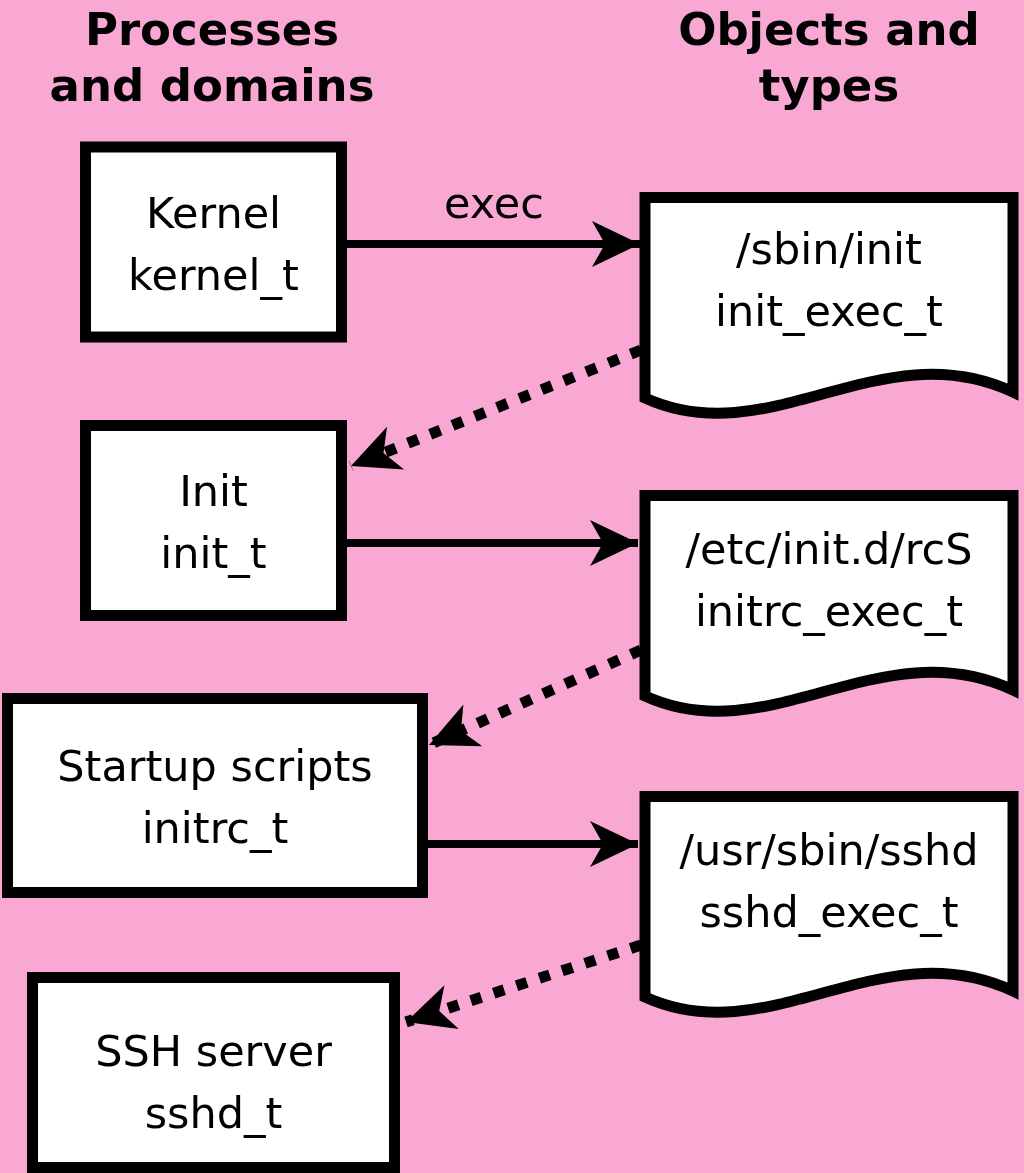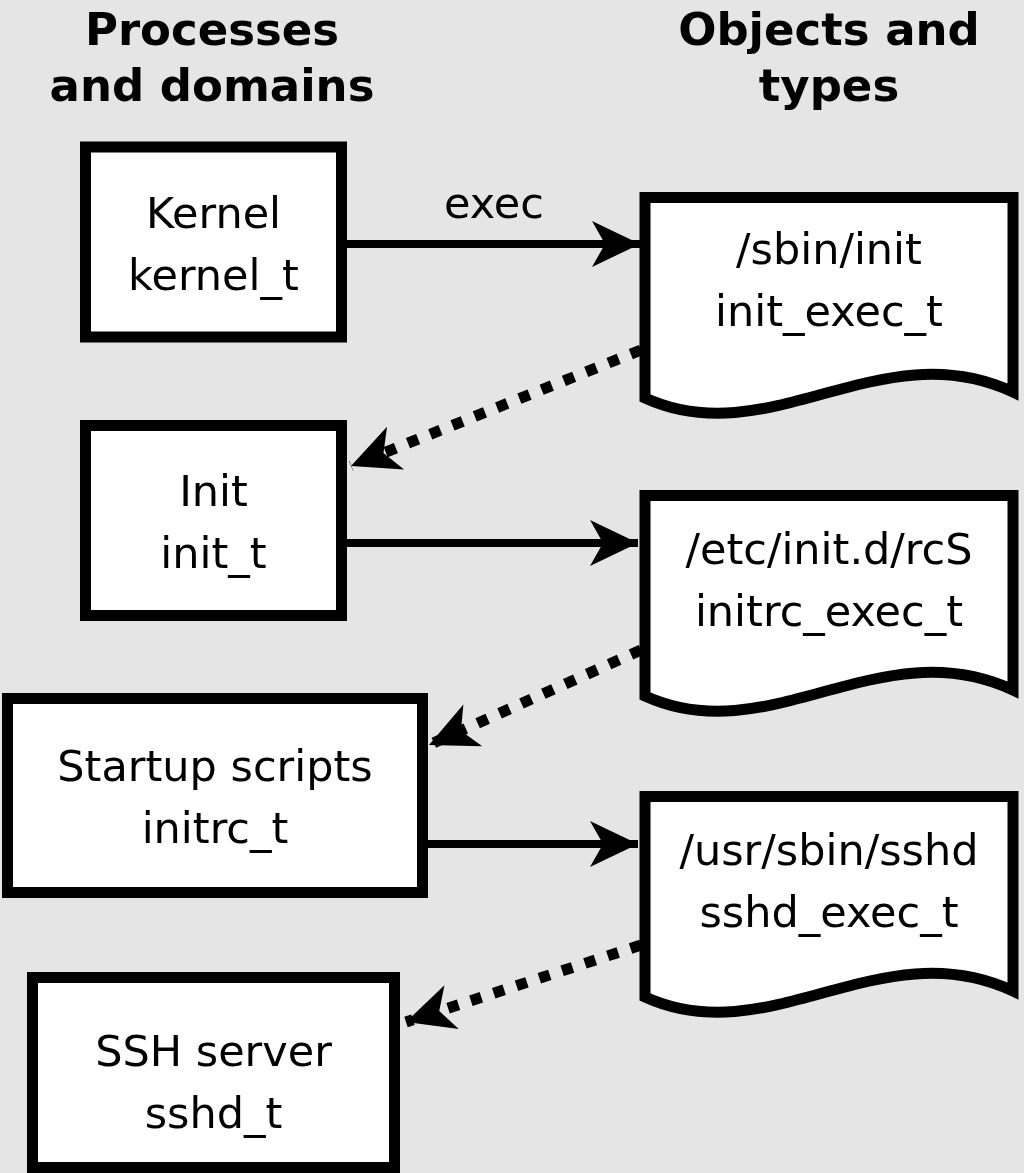--- a/index.html
+++ b/index.html
@@ -4,21 +4,21 @@
 <style>
   html, body {
     margin: 0;
     padding: 0;
     background: #ffffff;
   }
   #stage {
     position: relative;
     width: 1024px;
     height: 1173px;
-    background: #e5e5e5;
+    background: #f9a8d4;
     overflow: hidden;
   }
   svg {
     display: block;
   }
   .hdr {
     font-family: "DejaVu Sans", "Liberation Sans", sans-serif;
     font-weight: bold;
     font-size: 45px;
     fill: #000000;

